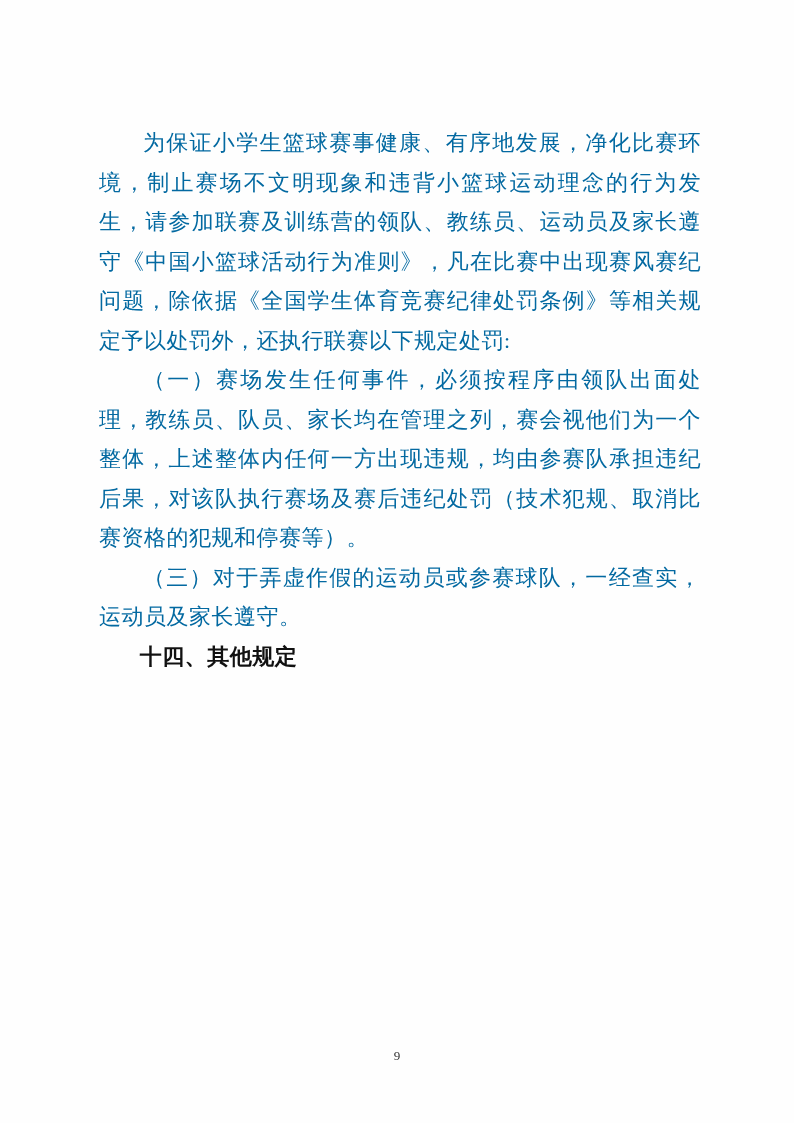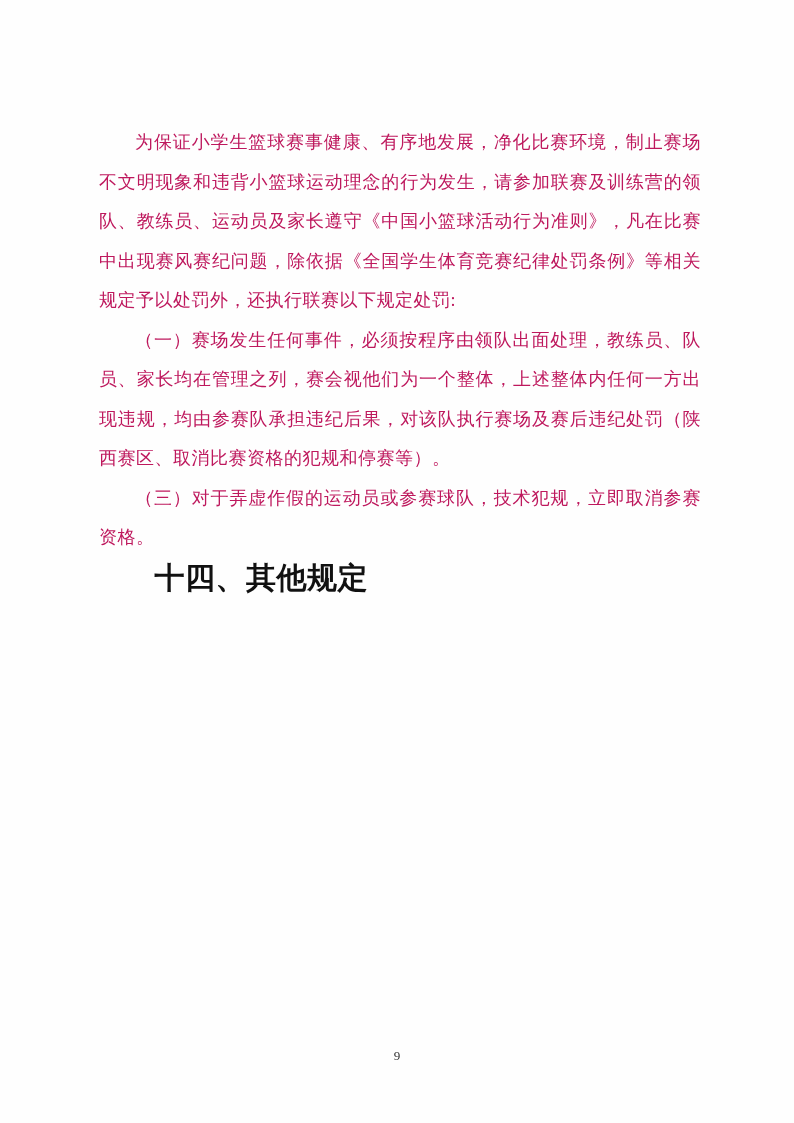--- a/index.html
+++ b/index.html
@@ -16,30 +16,30 @@
     height: 1123px;
     background: #fefefe;
   }
   .content {
     position: absolute;
     left: 99px;
     top: 123px;
     width: 602px;
   }
   .body-para {
-    font-size: 18px;
+    font-size: 22px;
     line-height: 39.5px;
-    color: #be185d;
+    color: #0369a1;
     text-align: justify;
     text-indent: 2em;
     letter-spacing: 0.5px;
   }
   .heading-para {
     font-family: "Liberation Sans", "DejaVu Sans", sans-serif;
-    font-size: 30px;
+    font-size: 22px;
     font-weight: 700;
     line-height: 39.5px;
     color: #111111;
     text-indent: 1.85em;
     letter-spacing: 0.5px;
   }
   .page-number {
     position: absolute;
     left: 0;
     top: 1048px;
@@ -48,18 +48,18 @@
     font-size: 13px;
     color: #333333;
   }
 </style>
 </head>
 <body>
 
 <div class="page">
   <div class="content">
     <p class="body-para">为保证小学生篮球赛事健康、有序地发展，净化比赛环境，制止赛场不文明现象和违背小篮球运动理念的行为发生，请参加联赛及训练营的领队、教练员、运动员及家长遵守《中国小篮球活动行为准则》，凡在比赛中出现赛风赛纪问题，除依据《全国学生体育竞赛纪律处罚条例》等相关规定予以处罚外，还执行联赛以下规定处罚:</p>
-    <p class="body-para">（一）赛场发生任何事件，必须按程序由领队出面处理，教练员、队员、家长均在管理之列，赛会视他们为一个整体，上述整体内任何一方出现违规，均由参赛队承担违纪后果，对该队执行赛场及赛后违纪处罚（陕西赛区、取消比赛资格的犯规和停赛等）。</p>
-    <p class="body-para">（三）对于弄虚作假的运动员或参赛球队，技术犯规，立即取消参赛资格。</p>
+    <p class="body-para">（一）赛场发生任何事件，必须按程序由领队出面处理，教练员、队员、家长均在管理之列，赛会视他们为一个整体，上述整体内任何一方出现违规，均由参赛队承担违纪后果，对该队执行赛场及赛后违纪处罚（技术犯规、取消比赛资格的犯规和停赛等）。</p>
+    <p class="body-para">（三）对于弄虚作假的运动员或参赛球队，一经查实，运动员及家长遵守。</p>
     <h2 class="heading-para">十四、其他规定</h2>
   </div>
   <div class="page-number">9</div>
 </div>
 
 </body></html>

